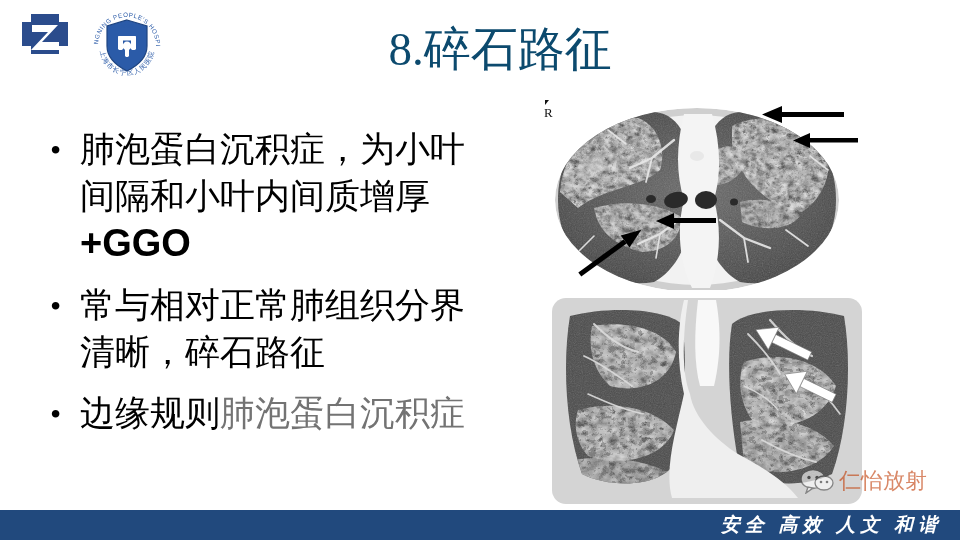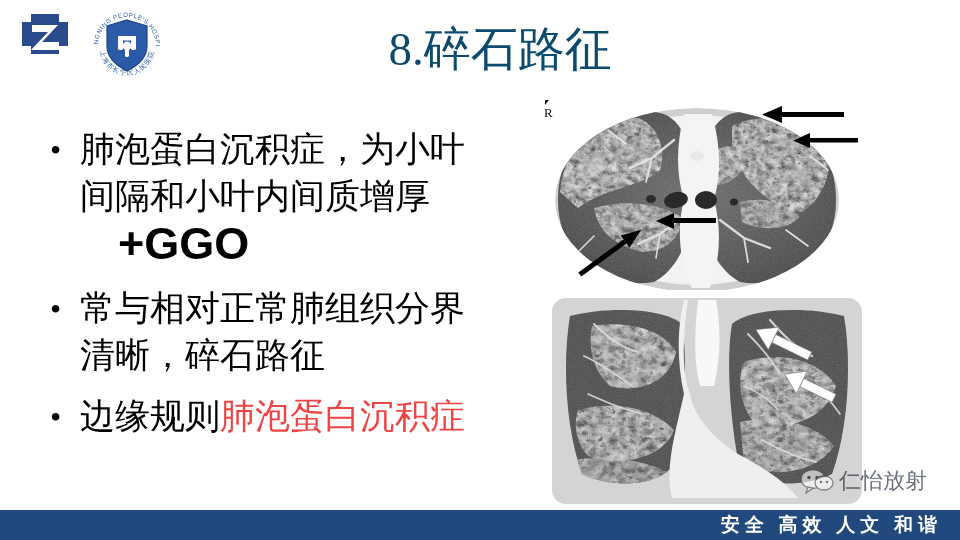--- a/index.html
+++ b/index.html
@@ -81,27 +81,26 @@
     box-sizing: border-box;
   }
   .bullet-text {
     flex: 1 1 auto;
     font-size: 35px;
     line-height: 47px;
     color: #000000;
     font-family: "Liberation Serif", "DejaVu Serif", serif;
   }
   .bullet-text .hl {
-    color: #ef4444;
+    color: #737373;
   }
   .bullet-text .lat {
     font-family: "Liberation Sans", "DejaVu Sans", sans-serif;
     font-weight: bold;
-    font-size: 45px;
-    margin-left: 38px;
+    font-size: 38px;
   }
 
   
   .ct-top {
     position: absolute;
     left: 534px;
     top: 96px;
     width: 326px;
     height: 196px;
     overflow: hidden;
@@ -145,21 +144,21 @@
     position: absolute;
     left: 800px;
     top: 468px;
     display: flex;
     align-items: center;
     gap: 5px;
     opacity: 0.62;
   }
   .wm-label {
     font-size: 22px;
-    color: #0f172a;
+    color: #c2410c;
     font-family: "Liberation Serif", "DejaVu Serif", serif;
     line-height: 1;
   }
 
   
   .footer {
     position: absolute;
     left: 0;
     right: 0;
     bottom: 0;
@@ -167,20 +166,21 @@
     background: #21497D;
   }
   .footer-motto {
     position: absolute;
     right: 18px;
     top: 0;
     height: 30px;
     line-height: 30px;
     color: #ffffff;
     font-size: 19px;
+    font-style: italic;
     font-weight: bold;
     letter-spacing: 5px;
     font-family: "Liberation Serif", "DejaVu Serif", serif;
     white-space: nowrap;
   }
 </style>
 </head>
 <body>
 
 <div class="slide">

